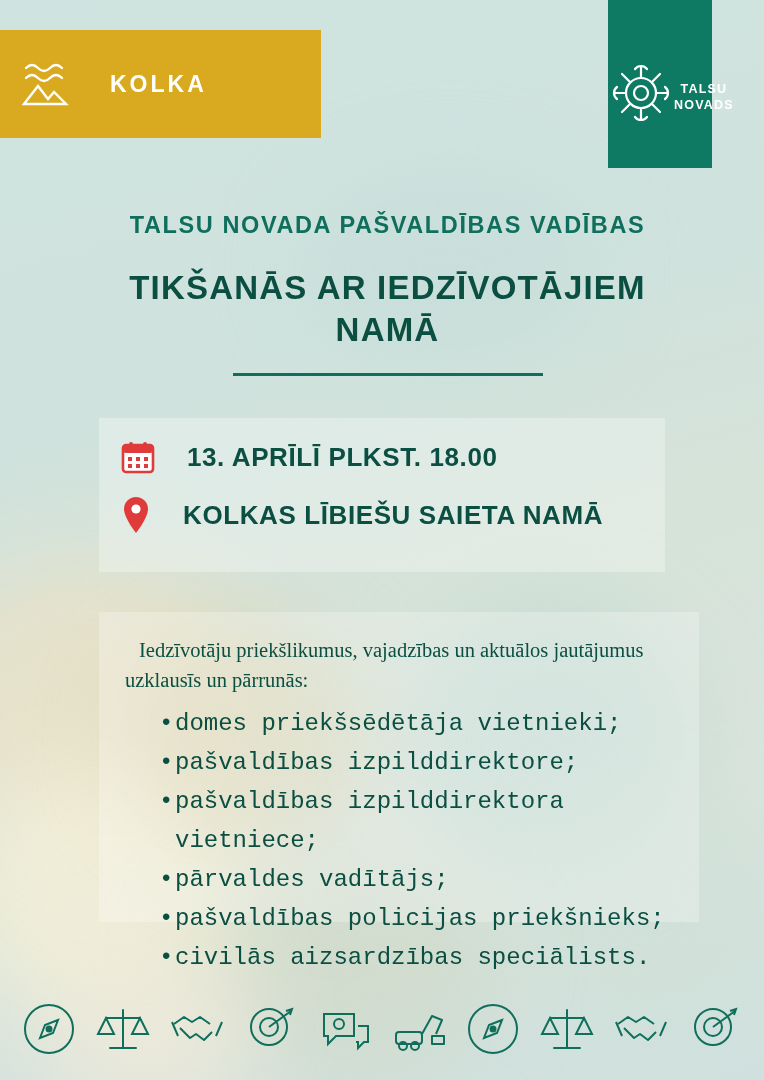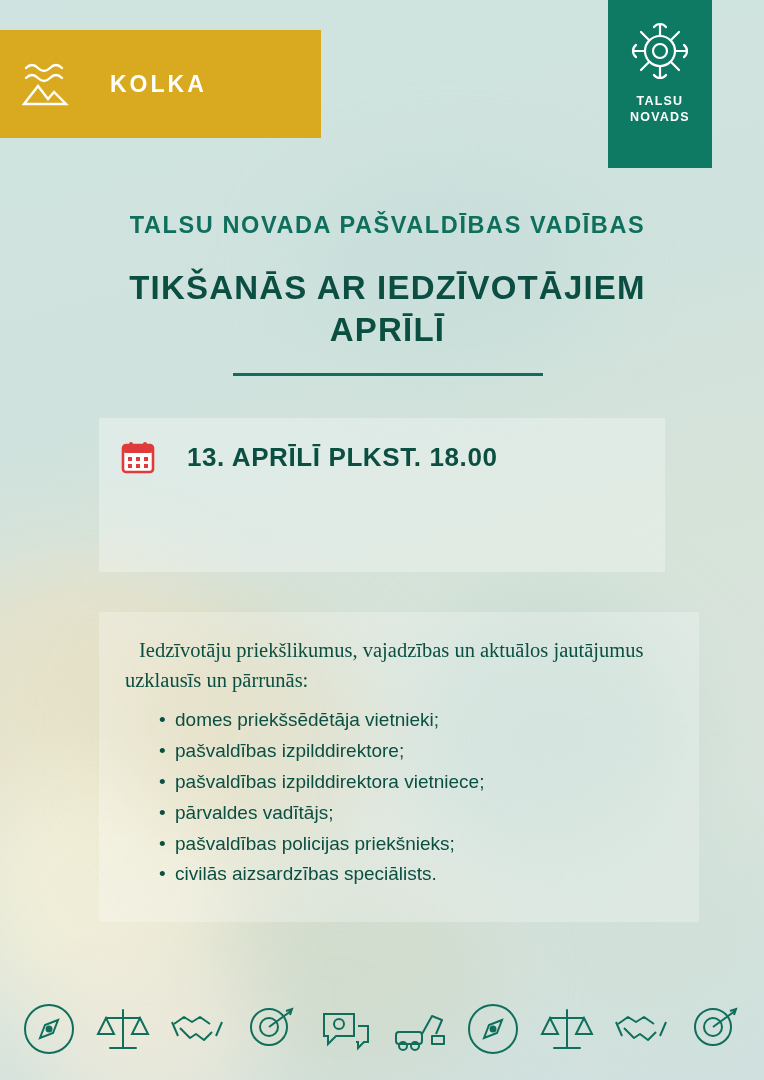--- a/index.html
+++ b/index.html
@@ -45,21 +45,21 @@
     font-weight: bold;
     letter-spacing: 3px;
   }
   .wave-icon { width: 64px; height: 56px; }
 
   
   .logo-box {
     position: absolute; right: 52px; top: 0;
     width: 104px; height: 168px;
     background: #0f7a63;
-    display: flex; flex-direction: column;
+    display: flex; flex-direction: row;
     align-items: center; justify-content: flex-start;
     padding-top: 18px;
   }
   .logo-mark { width: 66px; height: 66px; }
   .logo-text {
     color: #ffffff; font-size: 12.5px; font-weight: bold;
     letter-spacing: 1.2px; text-align: center; line-height: 1.25;
     margin-top: 10px;
   }
 
@@ -102,22 +102,22 @@
   .lead {
     color: #0b4f42;
     font-family: "Liberation Serif", serif;
     font-size: 20.5px; line-height: 1.45;
     text-indent: 14px;
   }
   .bullets { margin-top: 10px; padding-left: 34px; }
   .bullets li {
     list-style: none;
     color: #0b4f42;
-    font-family: Liberation Sans, sans-serif;
-    font-size: 19px; line-height: 1.62;
+    font-family: Liberation Mono, monospace;
+    font-size: 24px; line-height: 1.62;
     position: relative; padding-left: 16px;
   }
   .bullets li::before {
     content: "•"; position: absolute; left: 0; top: 0; color: #0b4f42;
   }
 
   
   .footer-icons {
     position: absolute; left: 0; right: 0; bottom: 16px;
     display: flex; justify-content: space-between;
@@ -163,21 +163,21 @@
     <div class="logo-text">
       <div>TALSU</div>
       <div>NOVADS</div>
     </div>
   </div>
 
   <div class="titles">
     <div class="title-sm">TALSU NOVADA PAŠVALDĪBAS VADĪBAS</div>
     <div class="title-lg">
       <div>TIKŠANĀS AR IEDZĪVOTĀJIEM</div>
-      <div>APRĪLĪ</div>
+      <div>NAMĀ</div>
     </div>
     <div class="rule"></div>
   </div>
 
   <div class="info-panel">
     <div class="info-row">
       <span class="cal-icon">
         <svg viewBox="0 0 34 34" width="34" height="34">
           <rect x="2" y="5" width="30" height="27" rx="3" fill="#ffffff" stroke="#e03b3b" stroke-width="2.6"></rect>
           <rect x="2" y="5" width="30" height="8" rx="3" fill="#e03b3b"></rect>
@@ -188,20 +188,29 @@
               <rect x="15" y="17" width="4" height="4"></rect>
               <rect x="23" y="17" width="4" height="4"></rect>
             <rect x="7" y="24" width="4" height="4"></rect>
               <rect x="15" y="24" width="4" height="4"></rect>
               <rect x="23" y="24" width="4" height="4"></rect>
           </g>
         </svg>
       </span>
       <span class="txt">13. APRĪLĪ PLKST. 18.00</span>
     </div>
+    <div class="info-row">
+      <span class="pin-icon">
+        <svg viewBox="0 0 30 38" width="30" height="38">
+          <path d="M15 1C8.4 1 3 6.4 3 13c0 9 12 24 12 24s12-15 12-24c0-6.6-5.4-12-12-12z" fill="#e03b3b"></path>
+          <circle cx="15" cy="13" r="4.6" fill="#ffffff"></circle>
+        </svg>
+      </span>
+      <span class="txt">KOLKAS LĪBIEŠU SAIETA NAMĀ</span>
+    </div>
   </div>
 
   <div class="body-panel">
     <p class="lead">Iedzīvotāju priekšlikumus, vajadzības un aktuālos jautājumus uzklausīs un pārrunās:</p>
     <ul class="bullets">
       <li>domes priekšsēdētāja vietnieki;</li>
       <li>pašvaldības izpilddirektore;</li>
       <li>pašvaldības izpilddirektora vietniece;</li>
       <li>pārvaldes vadītājs;</li>
       <li>pašvaldības policijas priekšnieks;</li>

